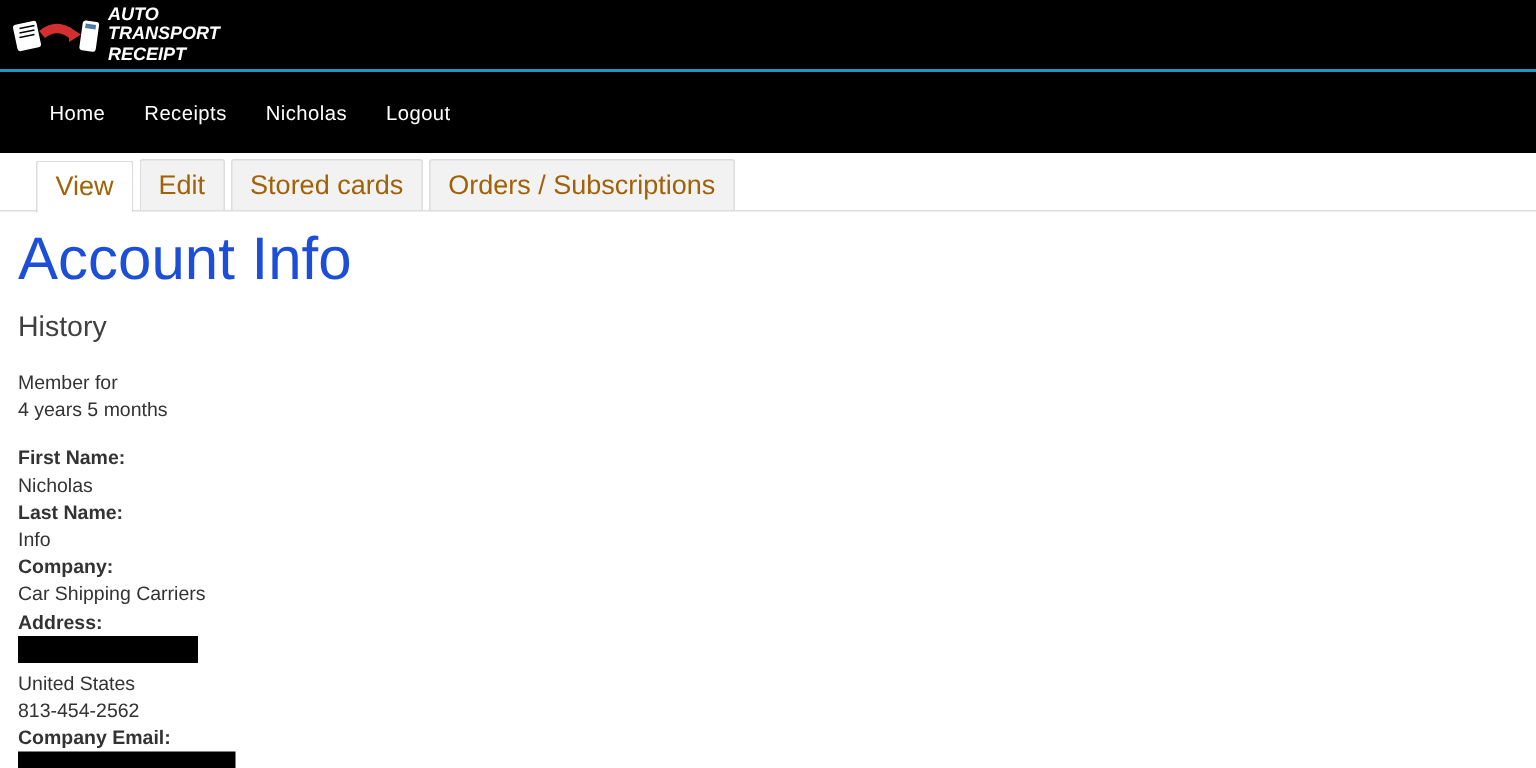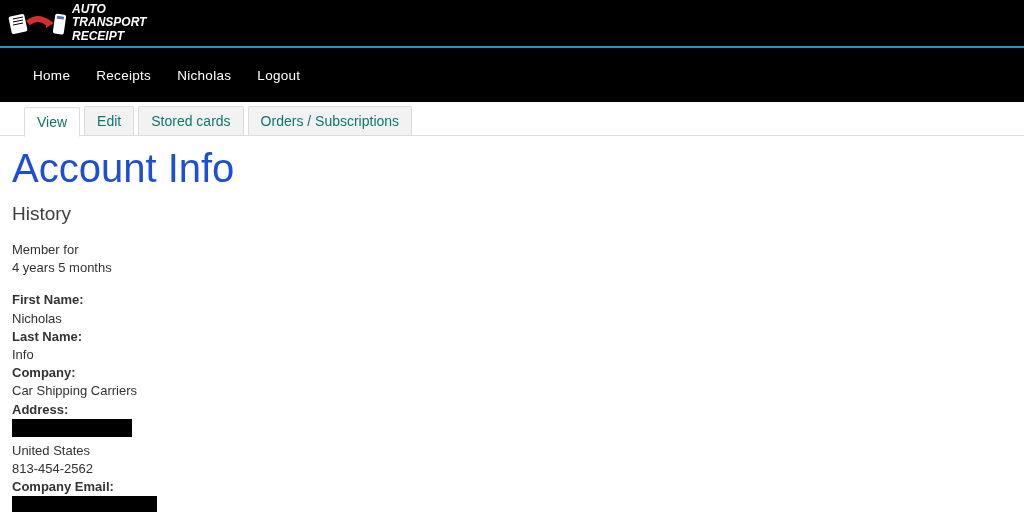--- a/index.html
+++ b/index.html
@@ -56,22 +56,22 @@
       border-bottom: 1px solid #ddd;
       display: flex;
       gap: 4px;
     }
     
     .tab {
       background: #f2f2f2;
       border: 1px solid #ddd;
       border-bottom: none;
       padding: 6px 12px;
-      font-size: 14px;
-      color: #0f766e;
+      font-size: 18px;
+      color: #a16207;
       cursor: pointer;
       border-radius: 2px 2px 0 0;
     }
     
     .tab.active {
       background: #fff;
       position: relative;
       top: 1px;
       border-bottom: 1px solid #fff;
       margin-bottom: -1px;

